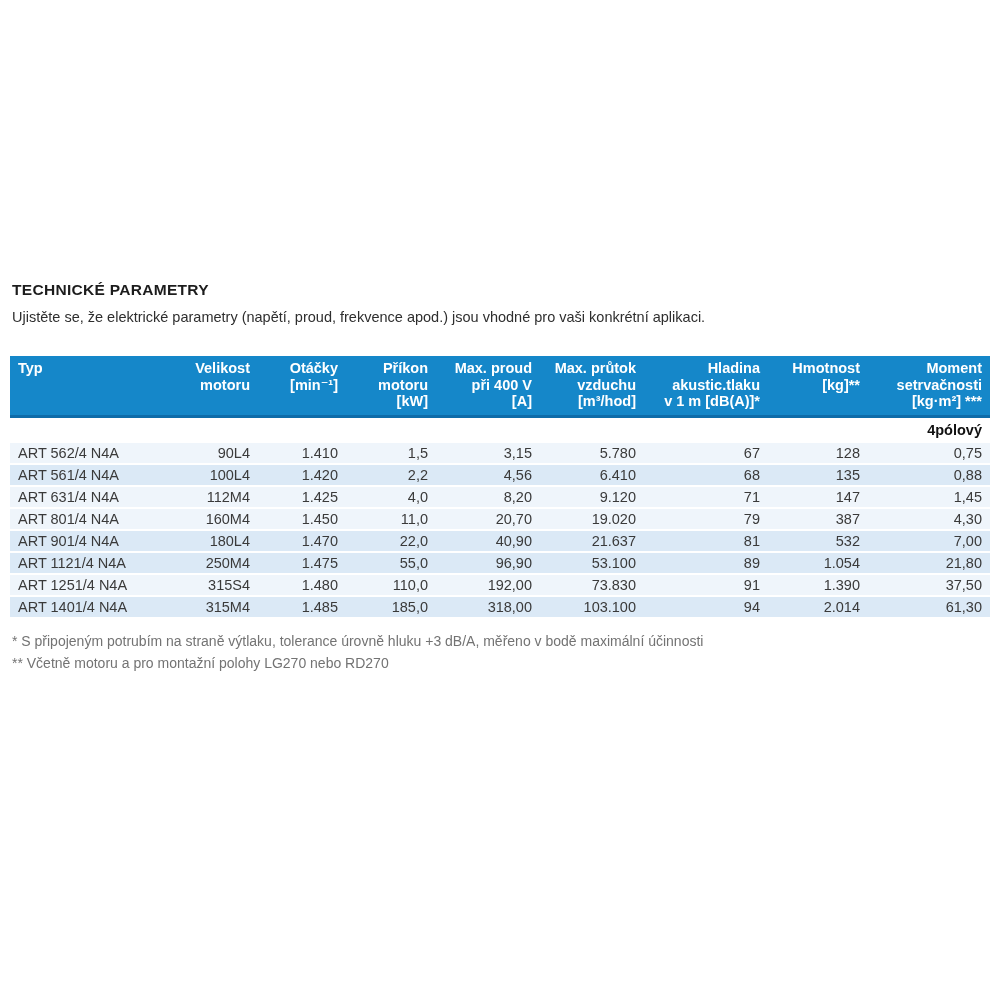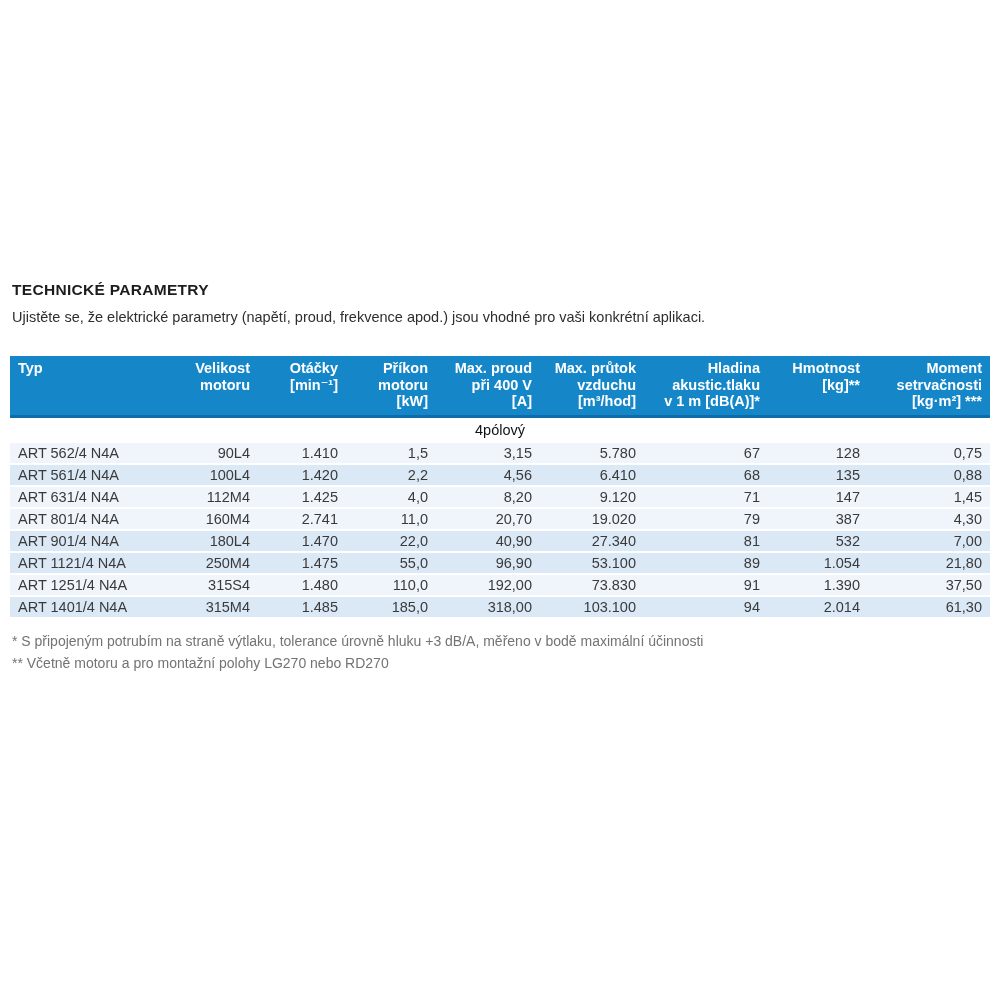--- a/index.html
+++ b/index.html
@@ -49,22 +49,22 @@
     white-space: pre-line;
   }
   .params-table thead th.left {
     text-align: left;
     padding-left: 8px;
   }
   .params-table td.section {
     background: #ffffff;
     color: #111111;
     font-size: 14.5px;
-    font-weight: normal;
-    text-align: center;
+    font-weight: bold;
+    text-align: right;
     padding: 3px 8px 2px 8px;
     height: 21px;
   }
   .params-table tbody td {
     font-size: 14.5px;
     color: #3a3a3a;
     text-align: right;
     padding: 1px 8px;
     height: 20px;
     line-height: 18px;
@@ -161,35 +161,35 @@
           <td>4,0</td>
           <td>8,20</td>
           <td>9.120</td>
           <td>71</td>
           <td>147</td>
           <td>1,45</td>
         </tr>
         <tr class="odd">
           <td class="left">ART 801/4 N4A</td>
           <td>160M4</td>
-          <td>2.741</td>
+          <td>1.450</td>
           <td>11,0</td>
           <td>20,70</td>
           <td>19.020</td>
           <td>79</td>
           <td>387</td>
           <td>4,30</td>
         </tr>
         <tr class="even">
           <td class="left">ART 901/4 N4A</td>
           <td>180L4</td>
           <td>1.470</td>
           <td>22,0</td>
           <td>40,90</td>
-          <td>27.340</td>
+          <td>21.637</td>
           <td>81</td>
           <td>532</td>
           <td>7,00</td>
         </tr>
         <tr class="even">
           <td class="left">ART 1121/4 N4A</td>
           <td>250M4</td>
           <td>1.475</td>
           <td>55,0</td>
           <td>96,90</td>

